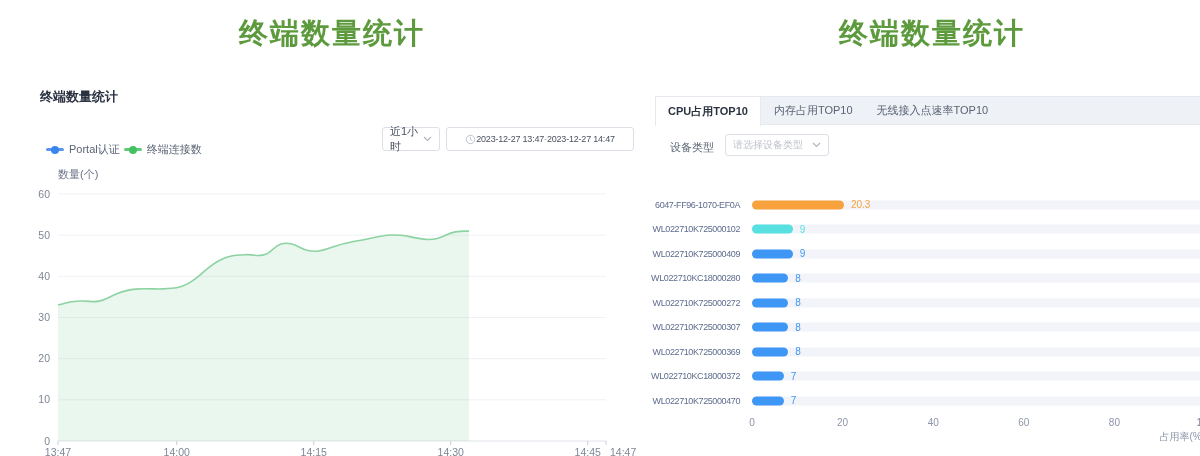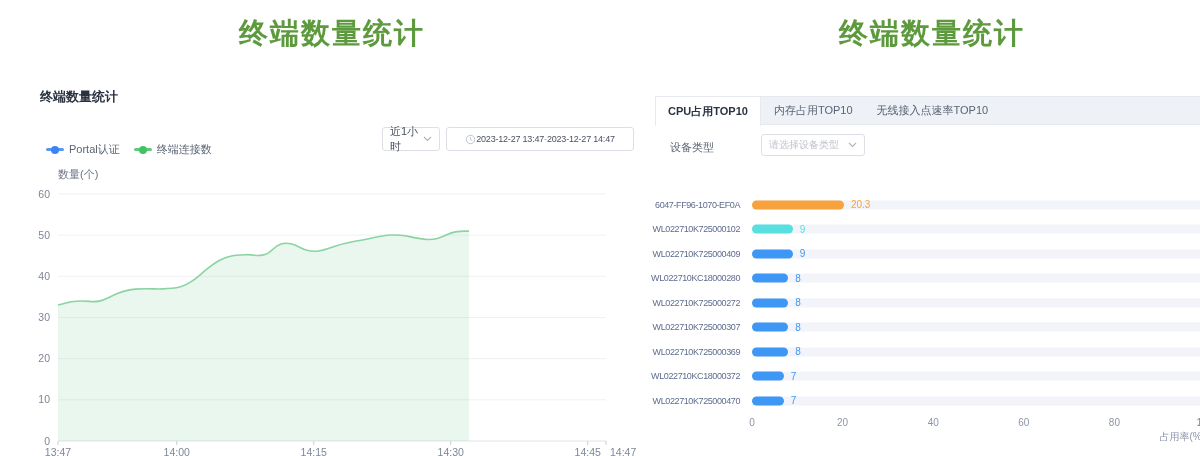--- a/index.html
+++ b/index.html
@@ -16,36 +16,36 @@
   
   .select-box{position:absolute;height:24px;box-sizing:border-box;border:1px solid #dcdfe6;
               border-radius:3px;background:#fff;display:flex;align-items:center;
               justify-content:space-between;padding:0 7px;font-size:11px;color:#4a5160;cursor:pointer;}
   .time-select{left:360px;top:127px;width:58px;}
   .date-box{position:absolute;left:424px;top:127px;width:188px;height:24px;box-sizing:border-box;
             border:1px solid #dcdfe6;border-radius:3px;background:#fff;display:flex;align-items:center;
             justify-content:center;padding:0 5px;font-size:9px;letter-spacing:-0.2px;
             color:#4a5160;white-space:nowrap;overflow:hidden;cursor:pointer;}
   .chev{flex:0 0 auto;}
-  .legend{position:absolute;left:24px;top:142px;display:flex;gap:14px;align-items:flex-start;}
+  .legend{position:absolute;left:24px;top:142px;display:flex;gap:4px;align-items:flex-start;}
   .legend-item{display:flex;align-items:center;gap:5px;cursor:pointer;}
   .lg-icon{position:relative;width:18px;height:8px;}
   .lg-icon .line{position:absolute;left:0;top:2.5px;width:18px;height:3px;border-radius:2px;opacity:.85;}
   .lg-icon .dot{position:absolute;left:5px;top:0;width:8px;height:8px;border-radius:50%;}
   .legend-label{font-size:11px;color:#5a6474;}
   #line-chart{position:absolute;left:0;top:160px;}
 
   
   .tabs{position:absolute;left:13px;top:96px;width:562px;height:29px;box-sizing:border-box;
         background:#eef1f6;border:1px solid #e6eaf0;display:flex;}
   .tab{padding:0 12px;font-size:11px;line-height:27px;color:#5a6474;cursor:pointer;white-space:nowrap;}
   .tab.active{position:relative;top:-1px;left:-1px;height:29px;line-height:29px;background:#fff;
               border:1px solid #e6eaf0;border-bottom:none;color:#2b3341;font-weight:bold;}
   .devtype-label{position:absolute;left:28px;top:140px;font-size:11px;color:#5a6474;}
-  .devtype-select{left:83px;top:134px;width:104px;height:22px;margin-left:36px;}
+  .devtype-select{left:83px;top:134px;width:104px;height:22px;}
   .devtype-select .ph{color:#c0c4cc;font-size:10px;}
   #bars{position:absolute;left:0;top:168px;width:580px;height:245px;}
   .bar-row{position:absolute;left:0;width:580px;height:24.5px;}
   .bar-cat{position:absolute;left:0;top:0;width:98px;height:100%;display:flex;align-items:center;
            justify-content:flex-end;font-size:9px;letter-spacing:-0.4px;color:#5d6c8e;}
   .bar-track{position:absolute;left:110px;top:50%;transform:translateY(-50%);width:453px;height:9px;
              border-radius:4.5px;}
   .bar-fill{position:absolute;left:0;top:0;height:9px;border-radius:4.5px;}
   .bar-val{position:absolute;top:50%;transform:translateY(-50%);font-size:10px;}
   #bar-ticks{position:absolute;left:110px;top:417px;width:453px;height:12px;}

